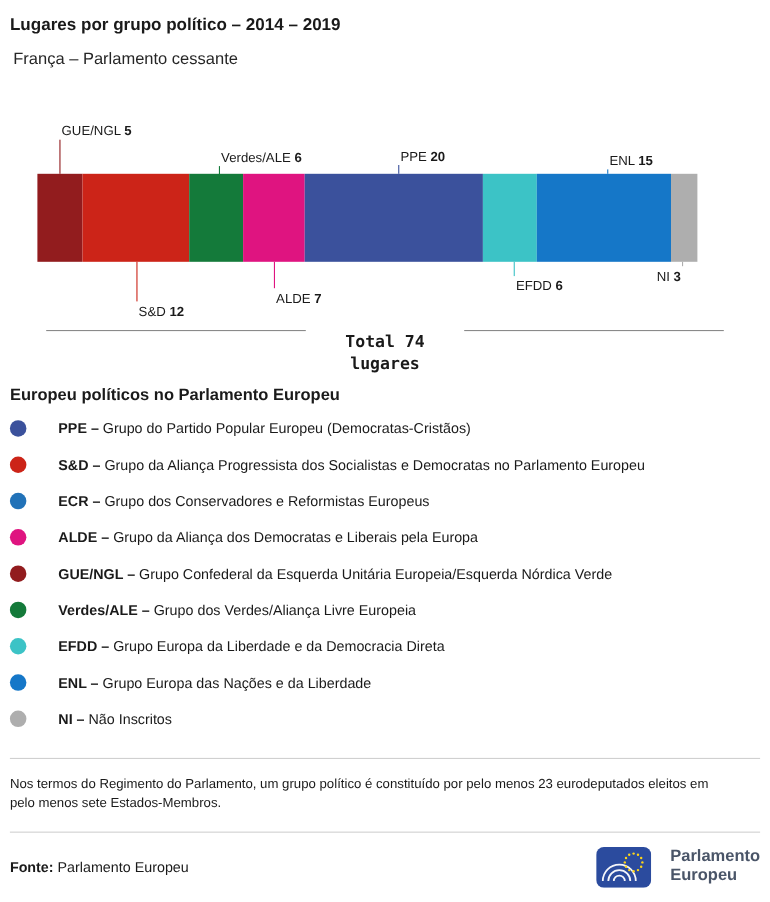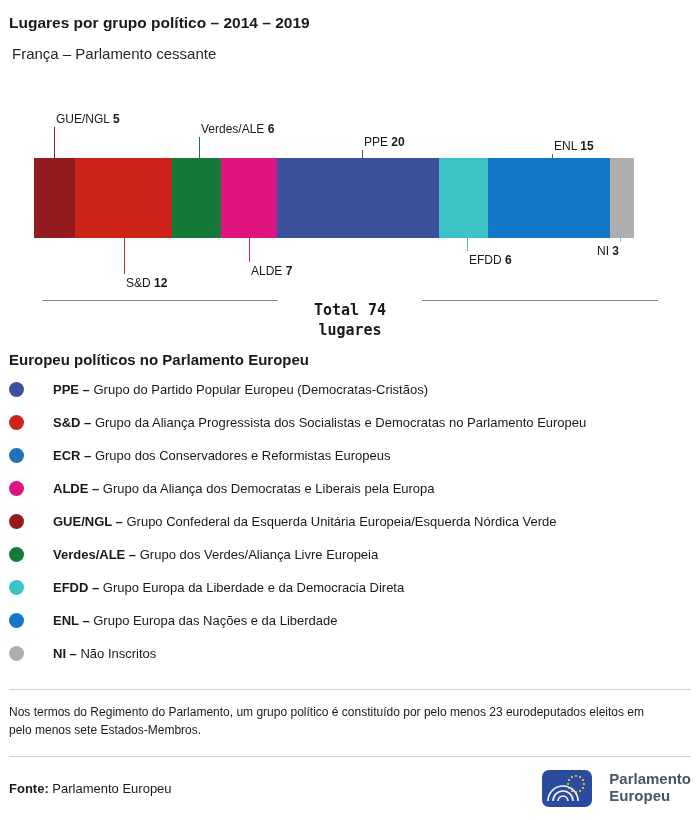--- a/index.html
+++ b/index.html
@@ -61,21 +61,21 @@
 
   <div class="title">Lugares por grupo político – 2014 – 2019</div>
   <div class="subtitle">França – Parlamento cessante</div>
 
   <div class="chart-wrap">
 
     <div class="callout top" style="left:70px; top:6px;">
       <span class="co-label"><span>GUE/NGL</span> <b>5</b></span>
       <span class="co-line" style="height: 31px; background-color: rgb(146, 28, 30);"></span>
     </div>
-    <div class="callout top" style="left:215px; top:16px;">
+    <div class="callout top" style="left:215px; top:30px;">
       <span class="co-label"><span>Verdes/ALE</span> <b>6</b></span>
       <span class="co-line" style="height: 21px; background-color: rgb(20, 122, 58);"></span>
     </div>
     <div class="callout top" style="left:378px; top:29px;">
       <span class="co-label"><span>PPE</span> <b>20</b></span>
       <span class="co-line" style="height: 8px; background-color: rgb(59, 81, 156);"></span>
     </div>
     <div class="callout top" style="left:568px; top:33px;">
       <span class="co-label"><span>ENL</span> <b>15</b></span>
       <span class="co-line" style="height: 4px; background-color: rgb(21, 119, 200);"></span>

